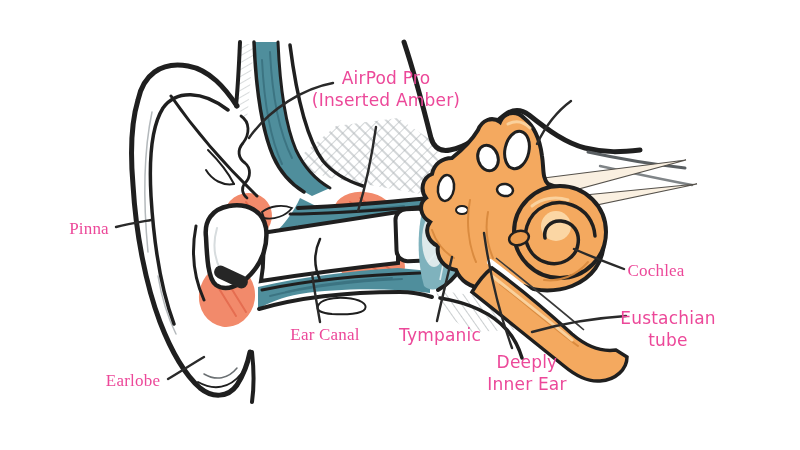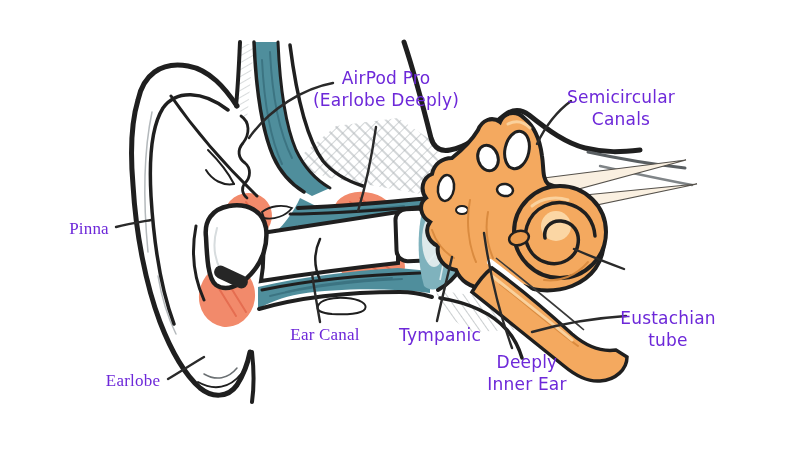--- a/index.html
+++ b/index.html
@@ -2,21 +2,21 @@
 <html><head>
 <meta charset="utf-8">
 <style>
   html,body{margin:0;padding:0;background:#e9e9e9;}
   #stage{
     position:relative;width:800px;height:450px;background:#ffffff;
     overflow:hidden;font-family:"DejaVu Sans","Liberation Sans",sans-serif;
   }
   #stage svg{position:absolute;left:0;top:0;}
   .lbl{
-    position:absolute;color:#6d28d9;font-size:17px;line-height:22px;
+    position:absolute;color:#ec4899;font-size:17px;line-height:22px;
     text-align:center;white-space:nowrap;letter-spacing:.2px;
     transform:translate(-50%,0);
   }
   .lbl.mid{transform:translate(-50%,-50%);font-family:Liberation Serif, serif;}
 </style>
 </head>
 <body>
 
 <div id="stage">
 <svg width="800" height="450" viewBox="0 0 800 450">
@@ -173,27 +173,24 @@
     <path d="M626,316 C595,318 560,324 532,332"></path>
     <path d="M512,348 C500,315 490,275 484,233"></path>
     <path d="M437,321 C442,298 448,275 452,257"></path>
     <path d="M320,322 C317,305 314,288 312,273"></path>
     <path d="M168,379 C180,372 192,364 204,357"></path>
   </g>
 </svg>
 
 <div class="lbl" style="left:386px;top:67px">
   <div>AirPod Pro</div>
-  <div>(Earlobe Deeply)</div>
-</div>
-<div class="lbl" style="left:621px;top:86px">
-  <div>Semicircular</div>
-  <div>Canals</div>
+  <div>(Inserted Amber)</div>
 </div>
 <div class="lbl mid" style="left:89px;top:229px">Pinna</div>
+<div class="lbl mid" style="left:656px;top:271px">Cochlea</div>
 <div class="lbl" style="left:668px;top:307px">
   <div>Eustachian</div>
   <div>tube</div>
 </div>
 <div class="lbl mid" style="left:325px;top:335px">Ear Canal</div>
 <div class="lbl" style="left:440px;top:324px">
   <div>Tympanic</div>
 </div>
 <div class="lbl" style="left:527px;top:351px">
   <div>Deeply</div>

